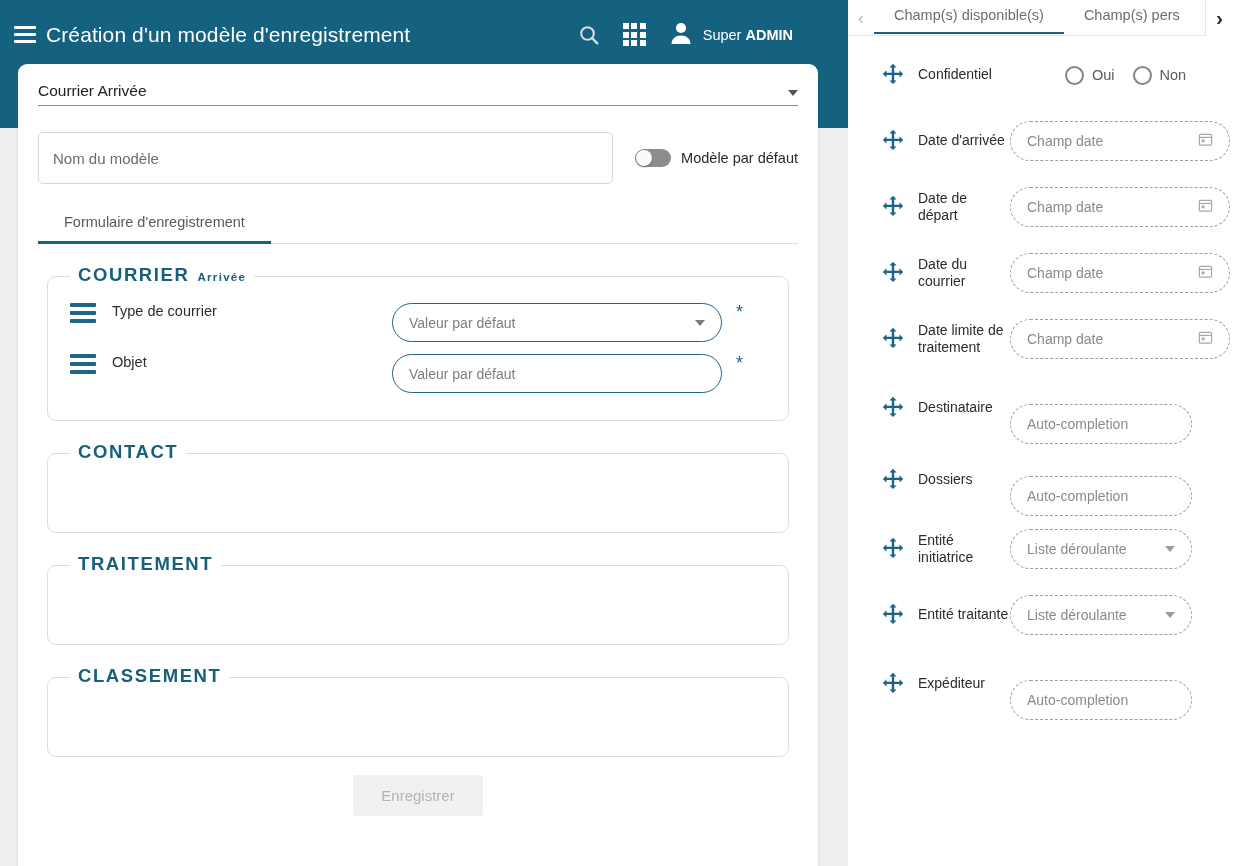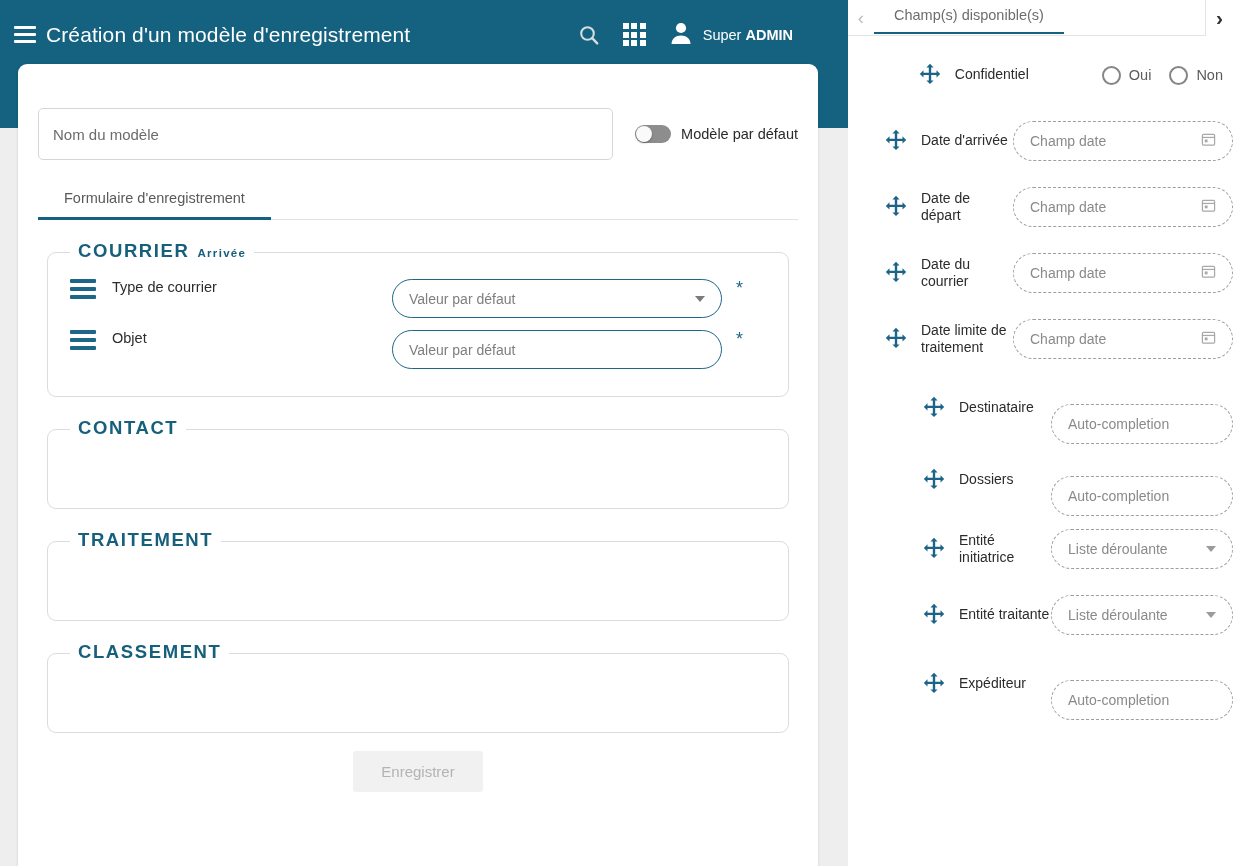--- a/index.html
+++ b/index.html
@@ -189,21 +189,21 @@
     border-left: 1px solid #e4e4e4;
   }
   .rp-tabstrip { display: flex; flex: 1; overflow: hidden; }
   .rp-tab {
     font-size: 14.5px; color: #6d6d6d;
     padding: 6px 20px 9px 20px; white-space: nowrap; cursor: pointer;
   }
   .rp-tab.active { border-bottom: 3px solid #14627f; margin-bottom: -1px; }
 
   #rp-list { padding-top: 6px; }
-  .rp-row { display: flex; align-items: center; min-height: 66px; padding-left: 32px; justify-content: flex-end; }
+  .rp-row { display: flex; align-items: center; min-height: 66px; padding-left: 32px; }
   .move-icon { width: 26px; height: 26px; flex: none; margin-right: 12px; cursor: grab; }
   .rp-label {
     font-size: 14px; color: #2b2b2b;
     width: 92px; flex: none; line-height: 1.25;
   }
   .rp-ctl {
     border: 1px dashed #9e9e9e; border-radius: 20px;
     height: 40px; display: flex; align-items: center;
     padding: 0 16px; font-size: 14px; color: #8a8a8a;
     background: #ffffff; cursor: pointer;
@@ -268,20 +268,24 @@
             <span id="user-name"><span>Super </span><b>ADMIN</b></span>
           </div>
         </div>
       </div>
     </div>
 
     <div id="card">
       <div id="card-inner">
 
         <div class="cat-wrap">
+          <div class="cat-row">
+            <div class="cat-value">Courrier Arrivée</div>
+            <div class="caret-dn"></div>
+          </div>
         </div>
 
         <div class="name-row">
           <input class="name-input" type="text" placeholder="Nom du modèle" style="">
           <div class="toggle-wrap">
             <div class="toggle">
                 <div class="knob"></div>
               </div>
             <div class="toggle-label">Modèle par défaut</div>
           </div>
@@ -350,20 +354,21 @@
       </div>
     </div>
   </div>
 
   <div id="right-pane">
 
     <div id="rp-tabs">
       <div class="rp-arrow">‹</div>
       <div class="rp-tabstrip">
         <div class="rp-tab active">Champ(s) disponible(s)</div>
+        <div class="rp-tab">Champ(s) pers</div>
       </div>
       <div class="rp-arrow right">›</div>
     </div>
 
     <div id="rp-list">
         <div class="rp-row">
           <div class="move-icon"><svg width="26" height="26" viewBox="0 0 24 24" aria-hidden="true">
               <path fill="#1b6487" d="M12 1.6l3.3 3.4h-2.2v4.9h4.9V7.7L21.4 11 18 14.3v-2.2h-4.9v4.9h2.2L12 20.4 8.7 17h2.2v-4.9H6v2.2L2.6 11 6 7.7v2.2h4.9V5H8.7z"></path>
             </svg></div>
           <div class="rp-label">Confidentiel</div>

